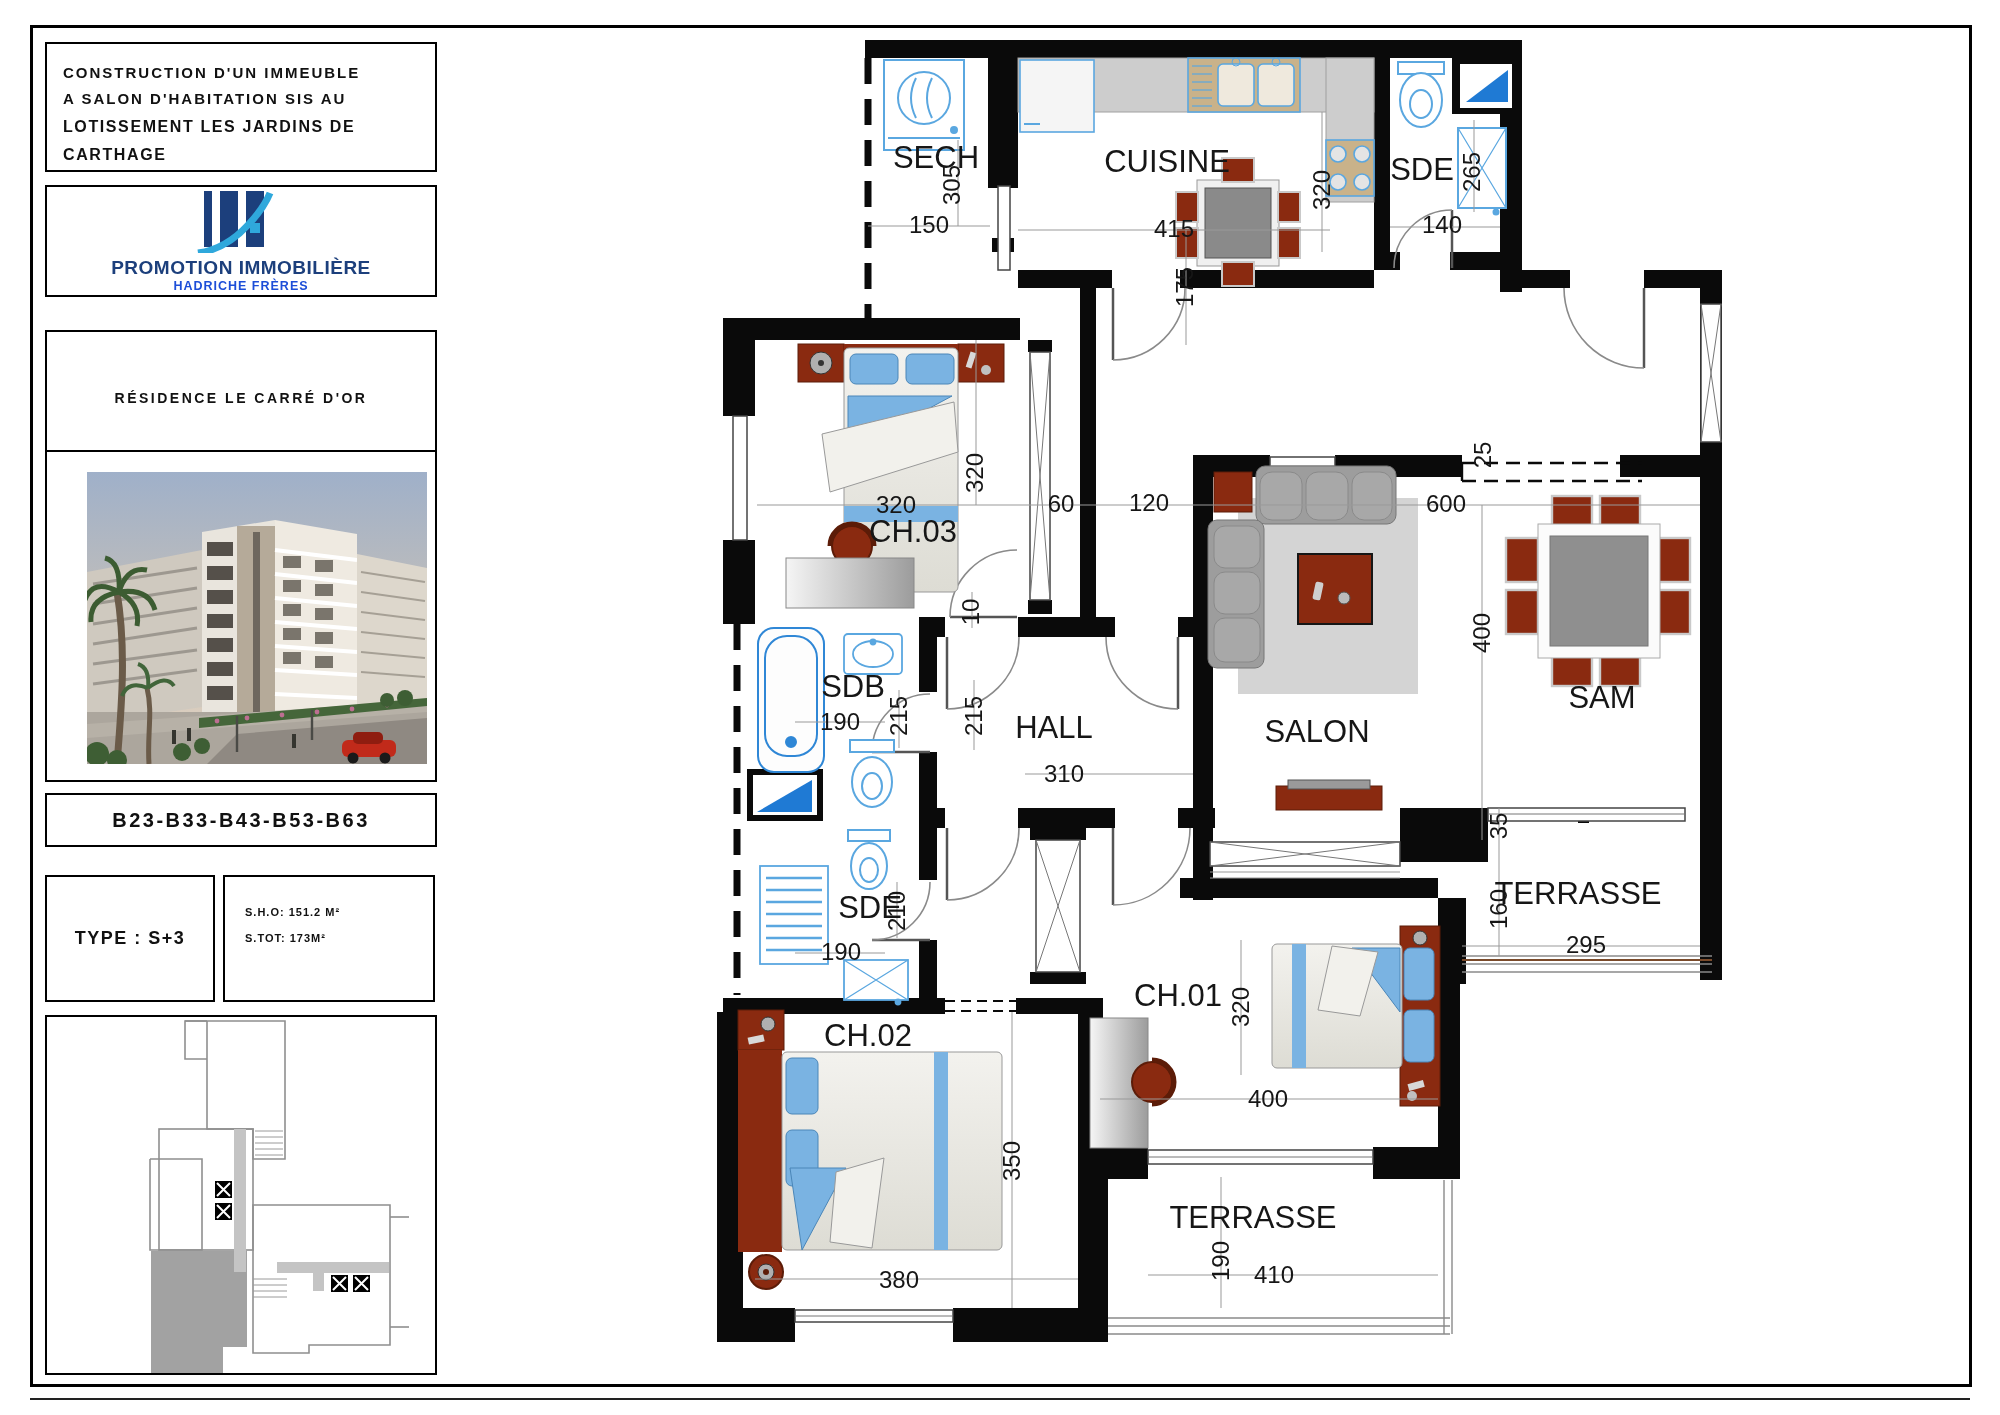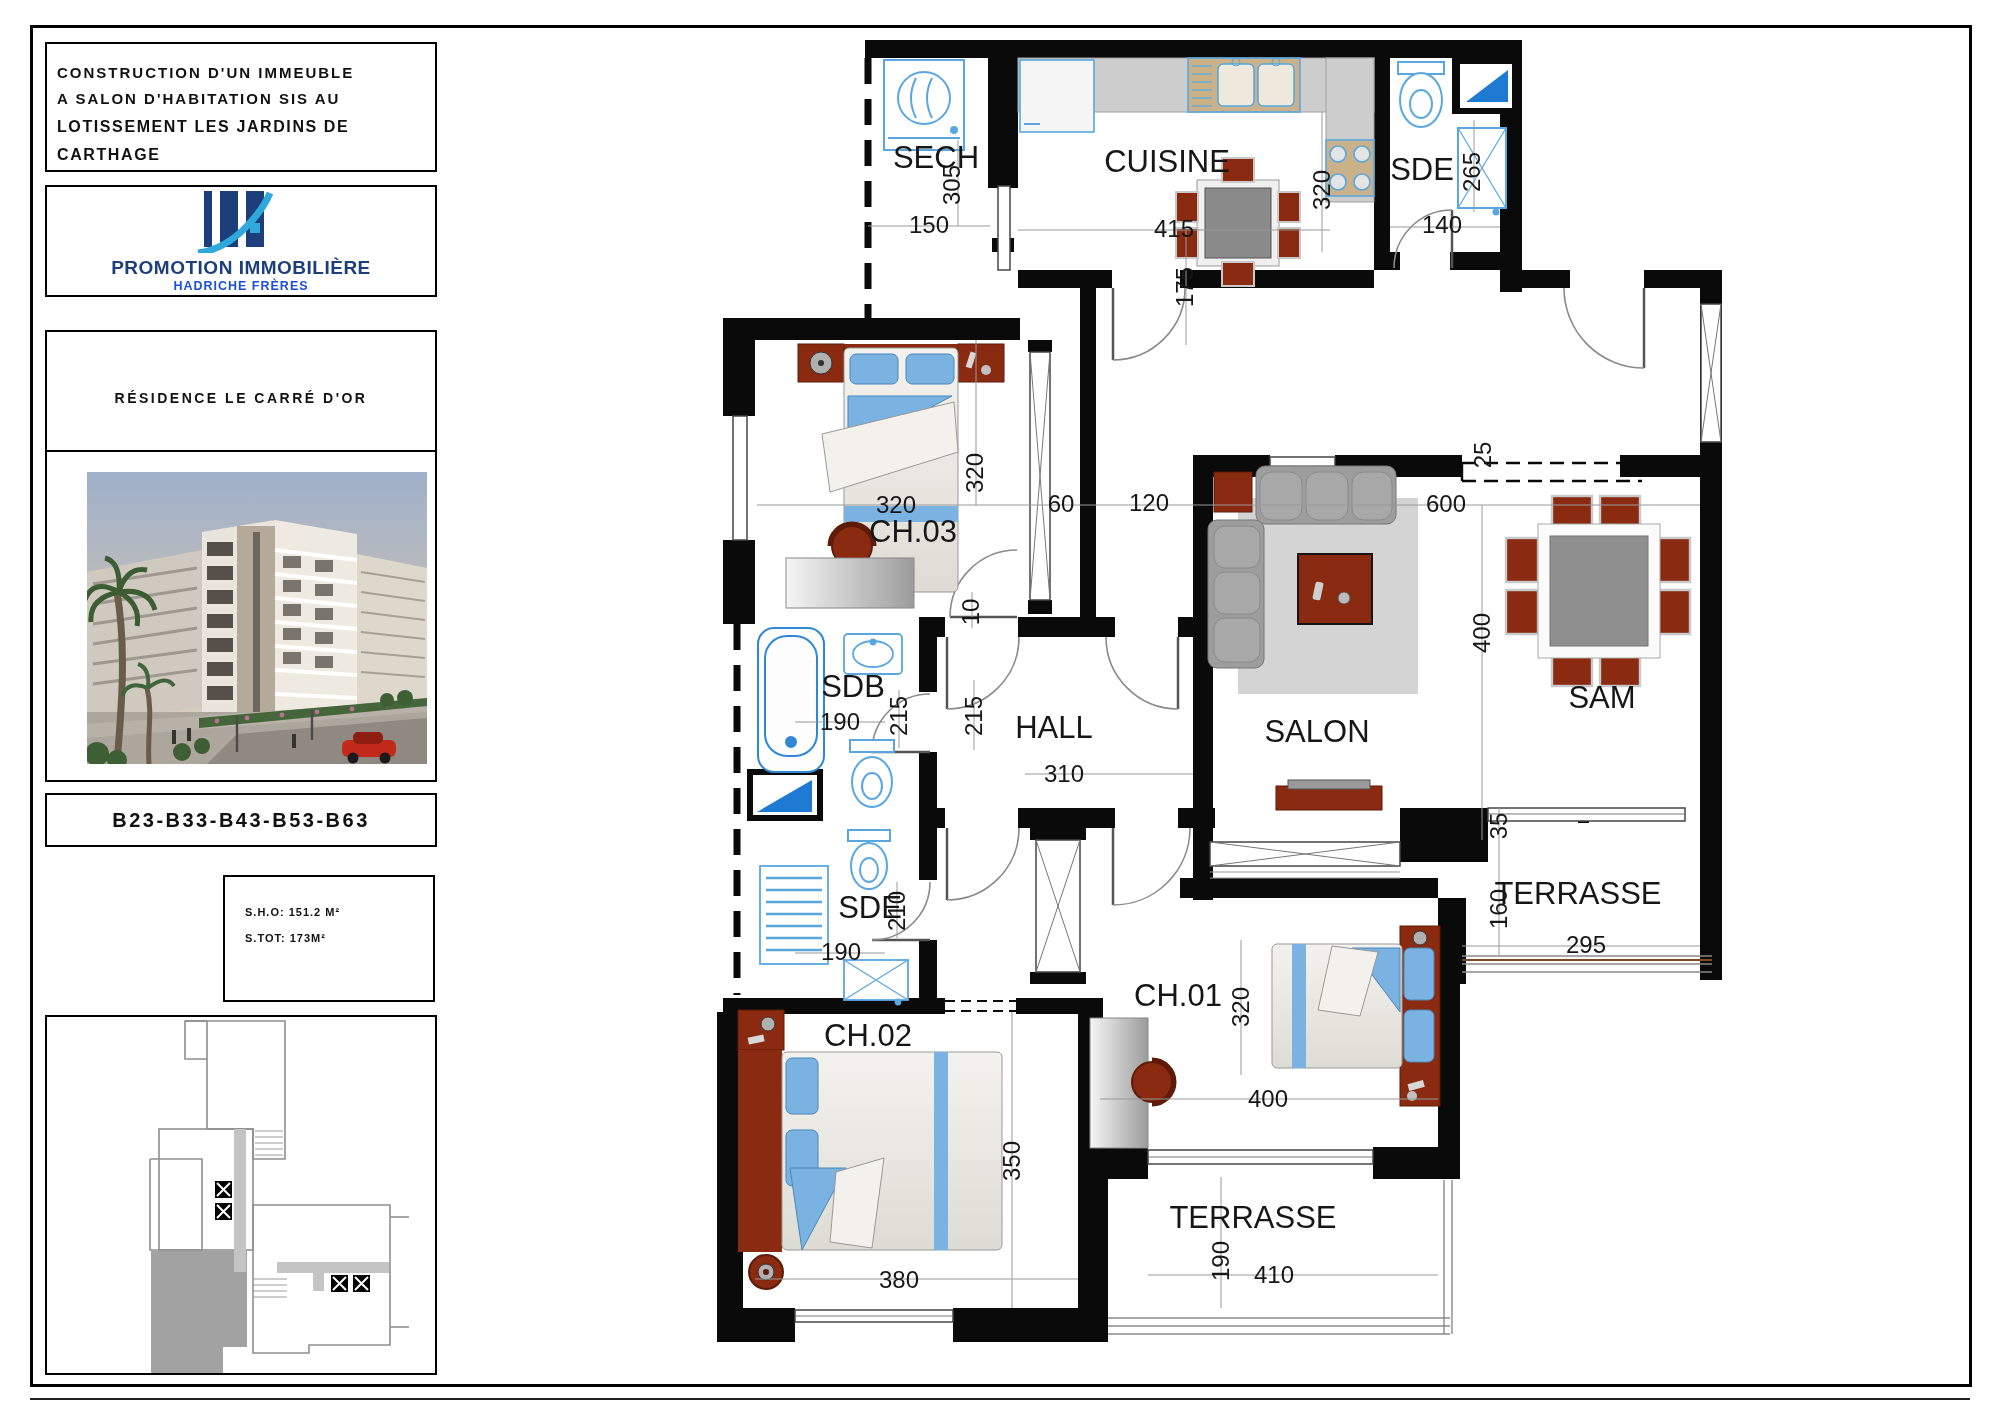--- a/index.html
+++ b/index.html
@@ -1,21 +1,21 @@
 <!DOCTYPE html>
 <html><head>
 <meta charset="utf-8">
 <style>
   html,body{margin:0;padding:0;background:#fff;}
   .sheet{position:relative;width:2000px;height:1415px;background:#fff;overflow:hidden;
          font-family:"Liberation Sans",sans-serif;color:#111;}
   .sheet-border{position:absolute;left:30px;top:25px;width:1936px;height:1356px;border:3px solid #000;}
   .sheet-bottomline{position:absolute;left:30px;top:1398px;width:1940px;height:2px;background:#222;}
   .pbox{position:absolute;border:2.5px solid #000;background:#fff;box-sizing:border-box;}
-  .desc{left:45px;top:42px;width:392px;height:130px;padding:16px 10px 0 10px;
+  .desc{left:45px;top:42px;width:392px;height:130px;padding:16px 10px 0 16px;
         font-weight:bold;font-size:15px;letter-spacing:2px;line-height:1.75;}
   .logobox{left:45px;top:185px;width:392px;height:112px;text-align:center;}
   .logo-name{color:#1c3f7c;font-weight:bold;font-size:19px;letter-spacing:.5px;margin-top:0;}
   .logo-sub{color:#1d4ed8;font-weight:bold;font-size:12.5px;letter-spacing:1px;}
   .resbox{left:45px;top:330px;width:392px;height:136px;display:flex;align-items:center;justify-content:center;
           font-weight:bold;font-size:14px;letter-spacing:2.5px;}
   .photobox{left:45px;top:450px;width:392px;height:332px;}
   .photobox svg{position:absolute;left:40px;top:20px;}
   .unitsbox{left:45px;top:793px;width:392px;height:54px;display:flex;align-items:center;justify-content:center;
             font-weight:bold;font-size:20px;letter-spacing:2.5px;}
@@ -176,20 +176,23 @@
           <rect x="100" y="256" width="4" height="13"></rect>
         <rect x="205" y="262" width="4" height="14"></rect>
       </g>
     </svg>
   </div>
 
   <div class="pbox unitsbox">
     <span>B23-B33-B43-B53-B63</span>
   </div>
 
+  <div class="pbox typebox">
+    <span>TYPE : S+3</span>
+  </div>
 
   <div class="pbox areabox">
     <div>S.H.O: 151.2 M²</div>
     <div>S.TOT: 173M²</div>
   </div>
 
   <div class="pbox keybox">
     <svg width="388" height="356" viewBox="0 0 388 356">
       <g fill="none" stroke="#8f8f8f" stroke-width="1.6">
         <polygon points="138,4 238,4 238,142 206,142 206,112 160,112 160,4"></polygon>

